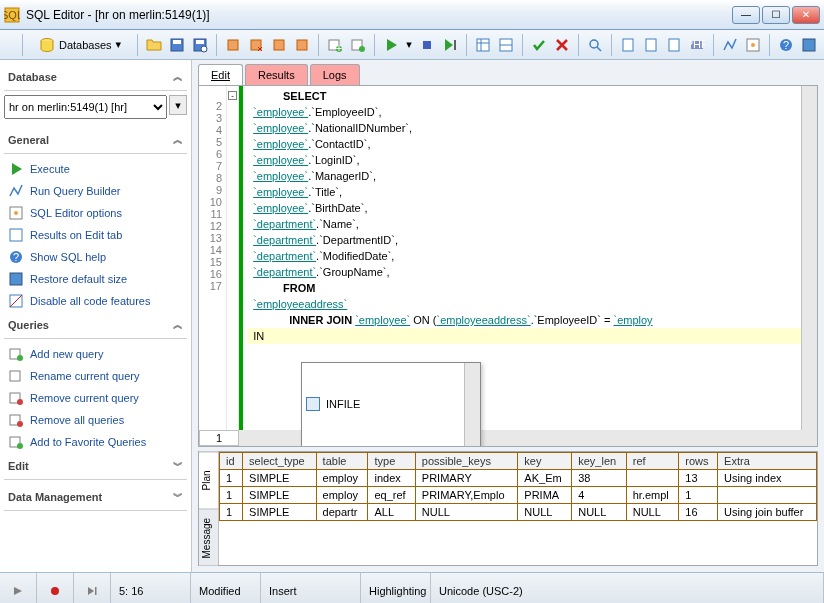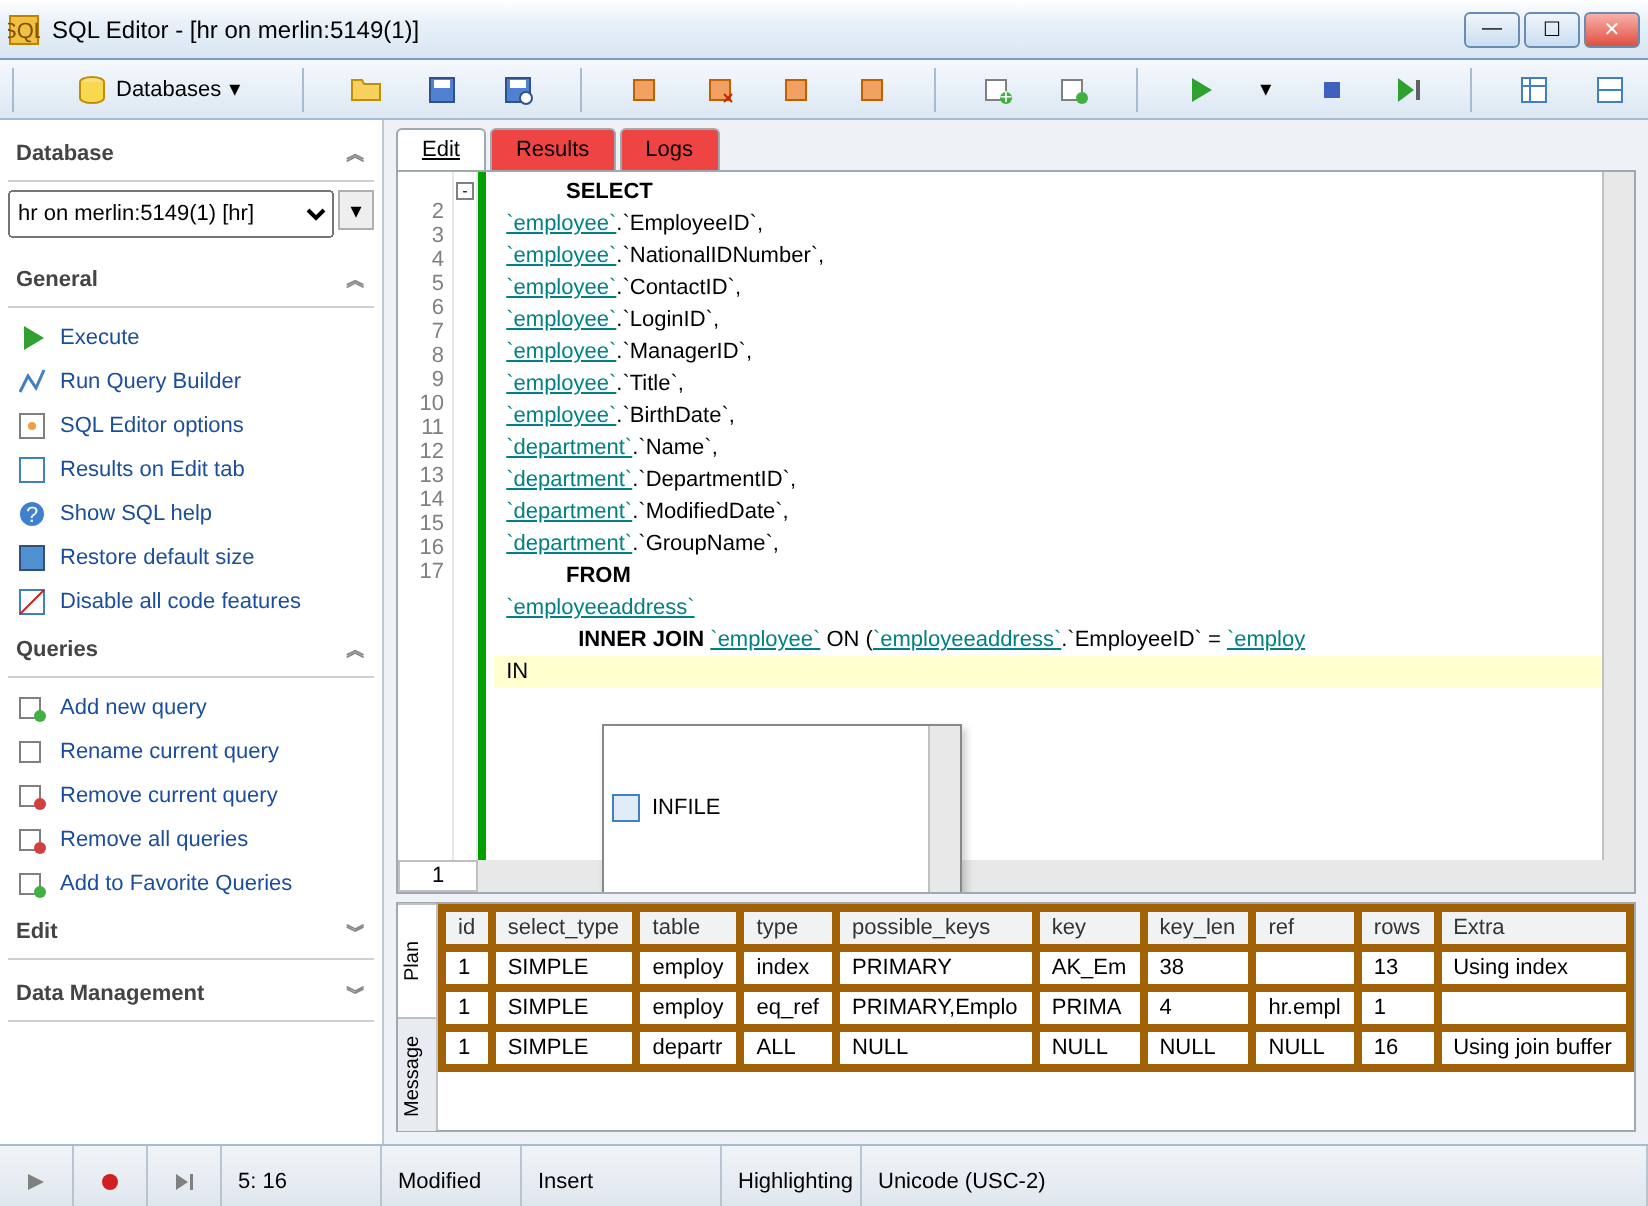--- a/index.html
+++ b/index.html
@@ -3,36 +3,36 @@
 <meta charset="utf-8">
 <style>
 * { margin:0; padding:0; box-sizing:border-box; font-family:Tahoma,Arial,sans-serif; font-size:11px; }
 body { background:#fff; width:824px; height:603px; overflow:hidden; position:relative; }
 .titlebar { height:30px; background:linear-gradient(#fff,#e8f0f8 40%,#d8e6f4); display:flex; align-items:center; padding:0 4px; border-bottom:1px solid #7a9cc0; }
 .titlebar .icon { width:16px; height:16px; margin-right:6px; }
 .titlebar .title { flex:1; font-size:12px; }
 .winbtns { display:flex; gap:2px; }
 .winbtn { width:28px; height:18px; border:1px solid #6a8cb0; border-radius:3px; background:linear-gradient(#f0f5fb,#cadef2); display:flex; align-items:center; justify-content:center; font-size:10px; }
 .winbtn.close { background:linear-gradient(#f8b0a8,#e05040); color:#fff; }
-.toolbar { height:30px; background:linear-gradient(#f4f8fc,#dce8f4); border-bottom:1px solid #a8bcd0; display:flex; align-items:center; padding:0 4px; gap:20px; }
+.toolbar { height:30px; background:linear-gradient(#f4f8fc,#dce8f4); border-bottom:1px solid #a8bcd0; display:flex; align-items:center; padding:0 20px; gap:5px; }
 .tbtn { width:22px; height:22px; display:flex; align-items:center; justify-content:center; border:1px solid transparent; border-radius:2px; }
 .sep { width:4px; height:22px; border-left:1px solid #a8bcd0; margin:0 2px; }
 .databases-btn { height:22px; padding:0 8px; display:flex; align-items:center; gap:4px; border:1px solid transparent; border-radius:2px; }
 .main { display:flex; height:512px; }
 .sidebar { width:192px; background:#fff; border-right:1px solid #c0c8d0; overflow-y:auto; padding:4px; }
 .group-hdr { display:flex; justify-content:space-between; align-items:center; padding:6px 4px; font-weight:bold; color:#444; border-bottom:1px solid #d0d0d0; margin-bottom:4px; }
 .chev { font-size:10px; color:#888; }
 .db-select { display:flex; gap:2px; margin:4px 0 8px 0; }
 .db-select select { flex:1; height:24px; font-size:11px; }
 .db-select .dots { width:18px; height:20px; border:1px solid #b0b0b0; background:#eee; text-align:center; }
 .sublink { display:flex; align-items:center; gap:6px; padding:3px 4px; color:#1a4d9c; cursor:pointer; }
 .ico { width:16px; height:16px; flex-shrink:0; }
 .content { flex:1; display:flex; flex-direction:column; background:#eef2f6; }
 .tabs { display:flex; gap:2px; padding:4px 6px 0 6px; }
-.tab { padding:4px 12px; border:1px solid #a0a8b0; background:#ef4444; border-bottom:none; border-radius:3px 3px 0 0; cursor:pointer; }
+.tab { padding:4px 12px; border:1px solid #a0a8b0; background:#fca5a5; border-bottom:none; border-radius:3px 3px 0 0; cursor:pointer; }
 .tab.active { background:#fff; font-weight:normal; text-decoration:underline; }
 .editor-wrap { flex:1; background:#fff; border:1px solid #a0a8b0; margin:0 6px; display:flex; position:relative; overflow:hidden; }
 .gutter { width:28px; background:#fff; border-right:1px solid #e8e8e8; font-family:'Courier New',monospace; font-size:12px; color:#808080; text-align:right; padding:2px 4px 0 0; }
 .fold-bar { width:12px; background:#fff; border-right:1px solid #e8e8e8; padding-top:2px; }
 .green-bar { width:4px; background:#00a000; }
 .code { flex:1; font-family:'Courier New',monospace; font-size:12px; padding:2px 4px; line-height:16px; white-space:pre; overflow:hidden; position:relative; }
 .kw { color:#000; font-weight:bold;margin-left:36px; }
 .tbl { color:#008080; text-decoration:underline; }
 .hl-line { background:#ffffd0; display:block; }
 .autocomplete { position:absolute; left:58px; top:276px; width:180px; background:#fff; border:1px solid #888; box-shadow:2px 2px 4px rgba(0,0,0,.2); z-index:10; font-family:'Courier New',monospace; font-size:12px; }
@@ -40,21 +40,21 @@
 .ac-ico { width:14px; height:14px; border:1px solid #4080c0; background:#e0ecf8; }
 .scroll-v { position:absolute; right:0; top:0; bottom:0; width:16px; background:#e8e8e8; border-left:1px solid #c0c0c0; }
 .scroll-h { position:absolute; left:0; right:0; bottom:0; height:16px; display:flex; background:#e8e8e8; align-items:center; }
 .scroll-h .pgnum { width:40px; background:#fff; border:1px solid #c0c0c0; text-align:center; height:16px; line-height:14px; }
 .results { height:115px; margin:4px 6px 6px 6px; border:1px solid #a0a8b0; background:#fff; display:flex; }
 .vtabs { width:20px; display:flex; flex-direction:column; border-right:1px solid #c0c0c0; }
 .vtab { flex:1; writing-mode:vertical-rl; transform:rotate(180deg); text-align:center; font-size:10px; padding:4px 2px; border-bottom:1px solid #c0c0c0; background:#e8ecf0; cursor:pointer; }
 .vtab.active { background:#fff; }
 .grid { flex:1; overflow:auto; font-size:11px; }
 .grid table { width:100%; border-collapse:collapse; }
-.grid th, .grid td { border:4px solid #a16207; padding:2px 6px; text-align:left; white-space:nowrap; }
+.grid th, .grid td { border:1px solid #a16207; padding:2px 6px; text-align:left; white-space:nowrap; }
 .grid th { background:#f0f2f4; font-weight:normal; color:#333; }
 .statusbar { height:36px; background:linear-gradient(#f0f4f8,#dce4ec); border-top:1px solid #a8bcd0; display:flex; align-items:center; font-size:11px; }
 .status-cell { border-right:1px solid #b8c4d0; padding:0 8px; height:100%; display:flex; align-items:center; }
 .status-btn { width:20px; height:18px; display:flex; align-items:center; justify-content:center; }
 .scroll-ac { position:absolute; right:0; top:0; bottom:0; width:16px; background:#e8e8e8; border-left:1px solid #c0c0c0; }
 .fold-box { width:9px; height:9px; border:1px solid #808080; margin:3px auto; font-size:8px; line-height:7px; text-align:center; }
 </style>
 </head>
 <body>
 

